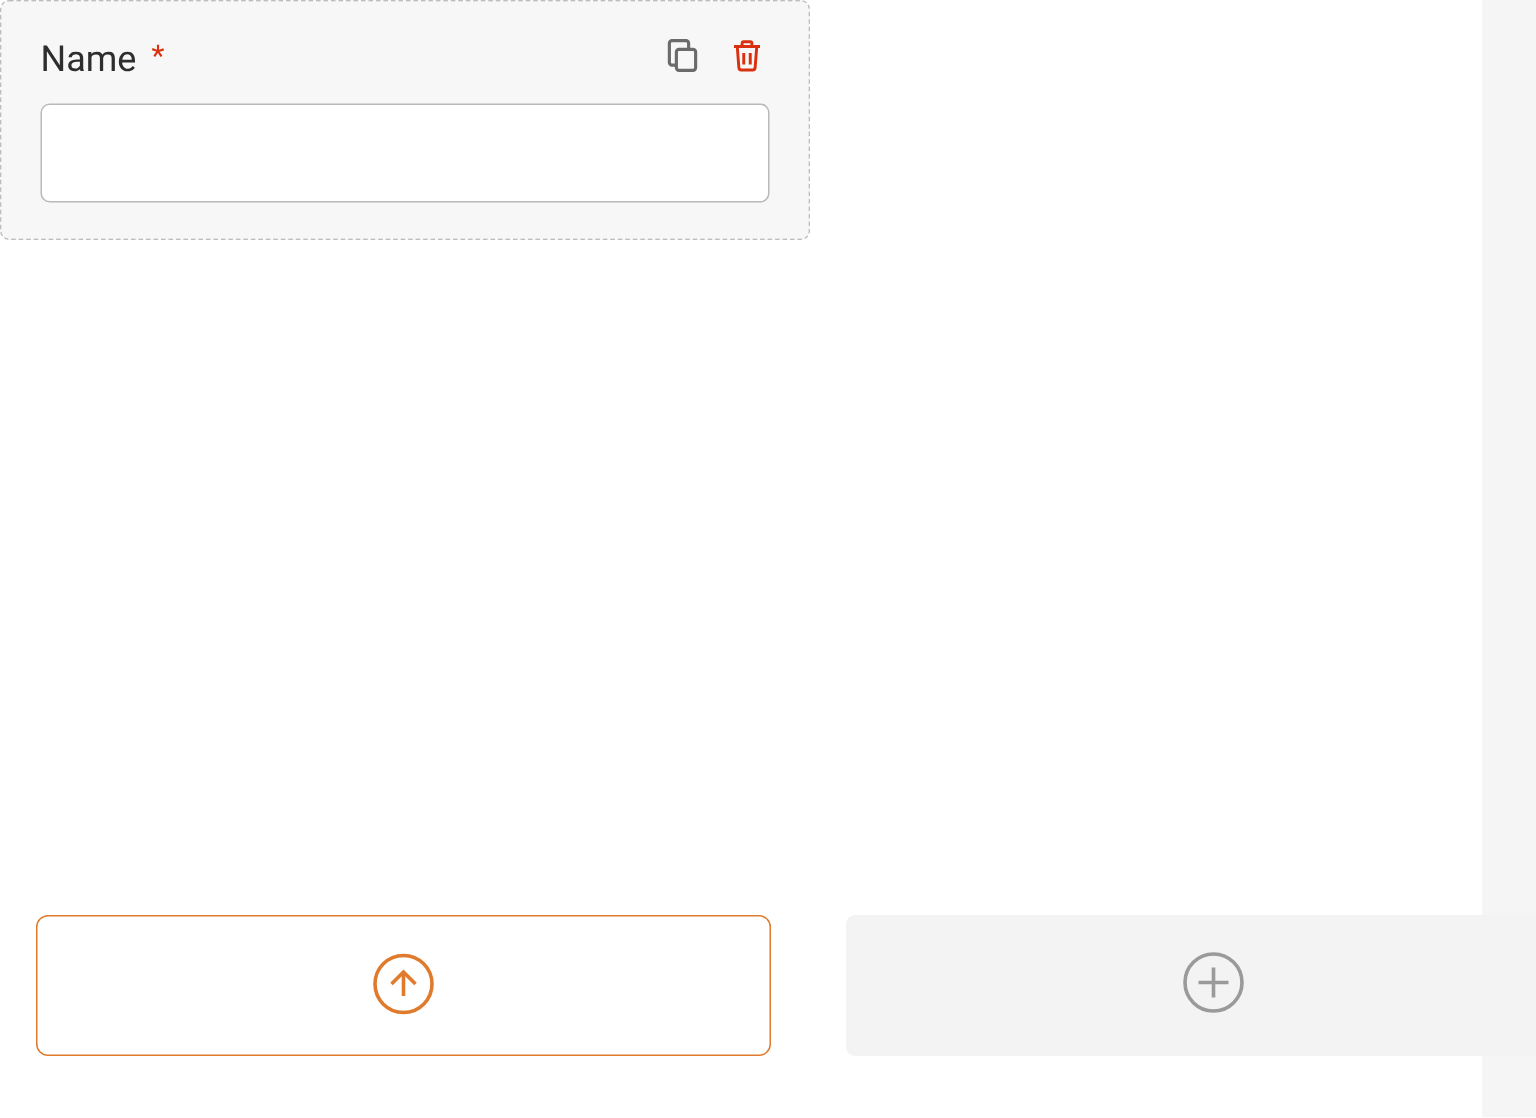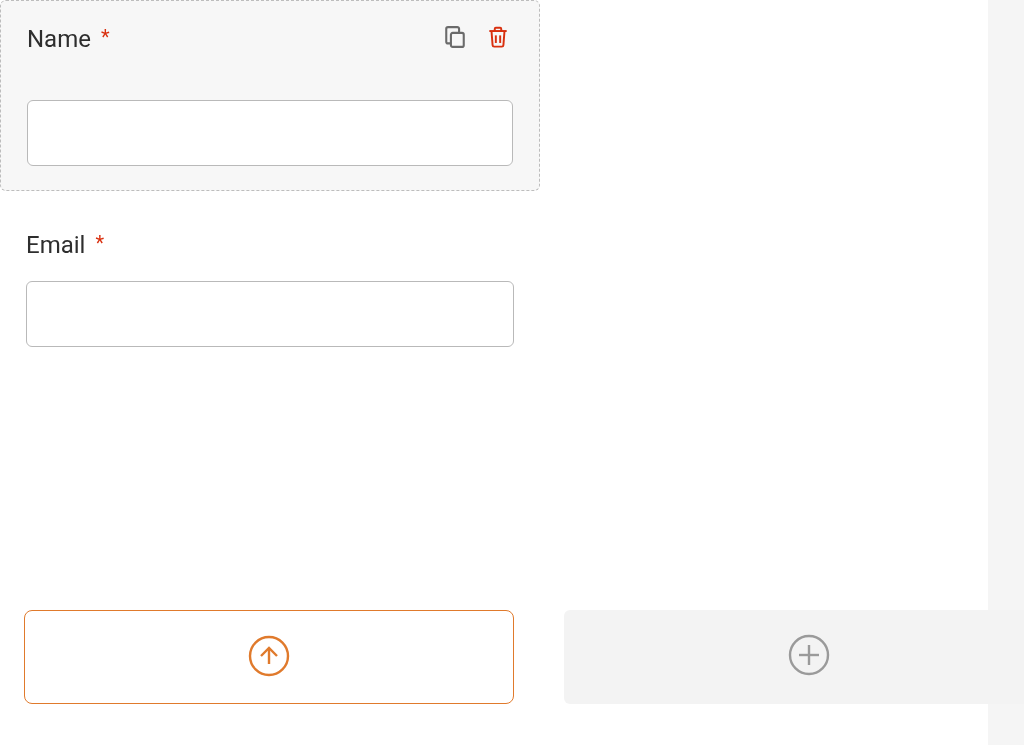--- a/index.html
+++ b/index.html
@@ -23,21 +23,21 @@
       position: relative;
     }
     .field-block.selected {
       background: #f7f7f7;
       border: 1.5px dashed #bdbdbd;
     }
     .field-header {
       display: flex;
       align-items: center;
       justify-content: space-between;
-      margin-bottom: 44px;
+      margin-bottom: 13px;
     }
     .field-label {
       font-size: 24px;
       color: #2e2e2e;
       font-weight: 400;
     }
     .req-star {
       color: #d9300f;
       font-size: 20px;
       margin-left: 6px;
@@ -136,29 +136,20 @@
               <path d="M10 10.5 v7"></path>
                 <path d="M14 10.5 v7"></path>
             </svg>
           </span>
         </button>
       </div>
     </div>
     <input type="text" class="text-input" value="" style="">
   </div>
 
-  <div class="field-block nonselected">
-    <div class="field-header">
-      <div>
-        <span class="field-label">Email</span>
-        <span class="req-star">*</span>
-      </div>
-    </div>
-    <input type="text" class="text-input" value="" style="">
-  </div>
 
 
 </div>
 
 <div class="submit-row">
   <button class="submit-btn">
     <span>
       <svg width="44" height="44" viewBox="0 0 44 44" fill="none" stroke="#e07a2c" stroke-width="2.4">
         <circle cx="22" cy="22" r="19"></circle>
         <path d="M22 30 V14"></path>

